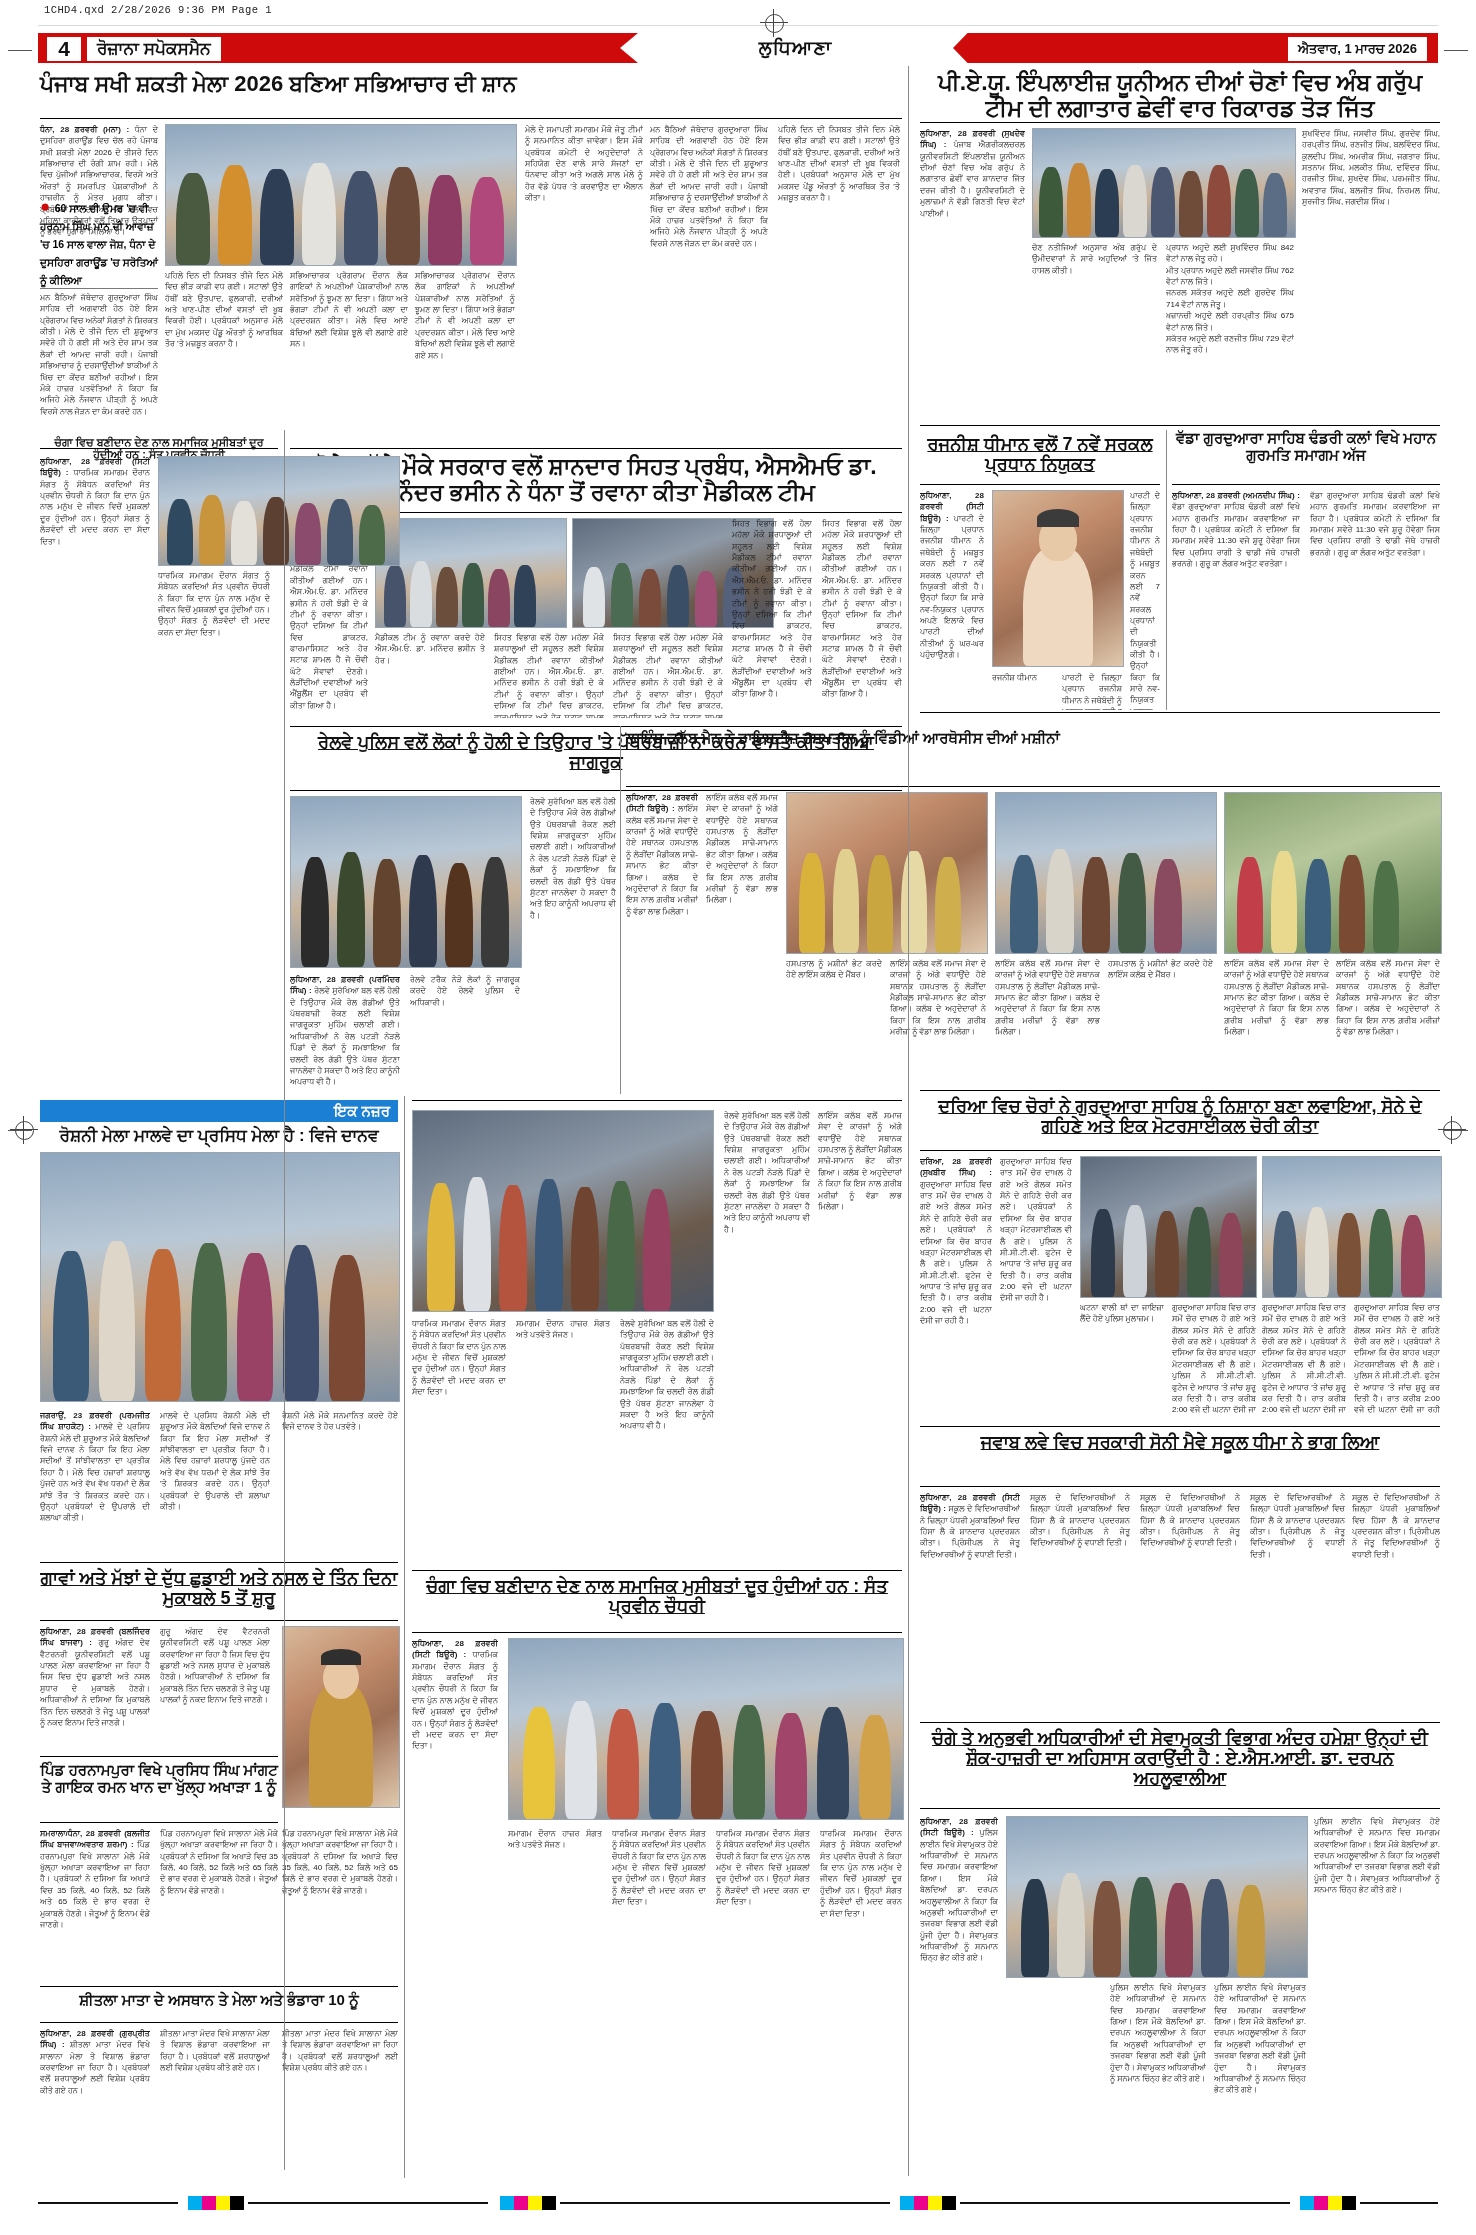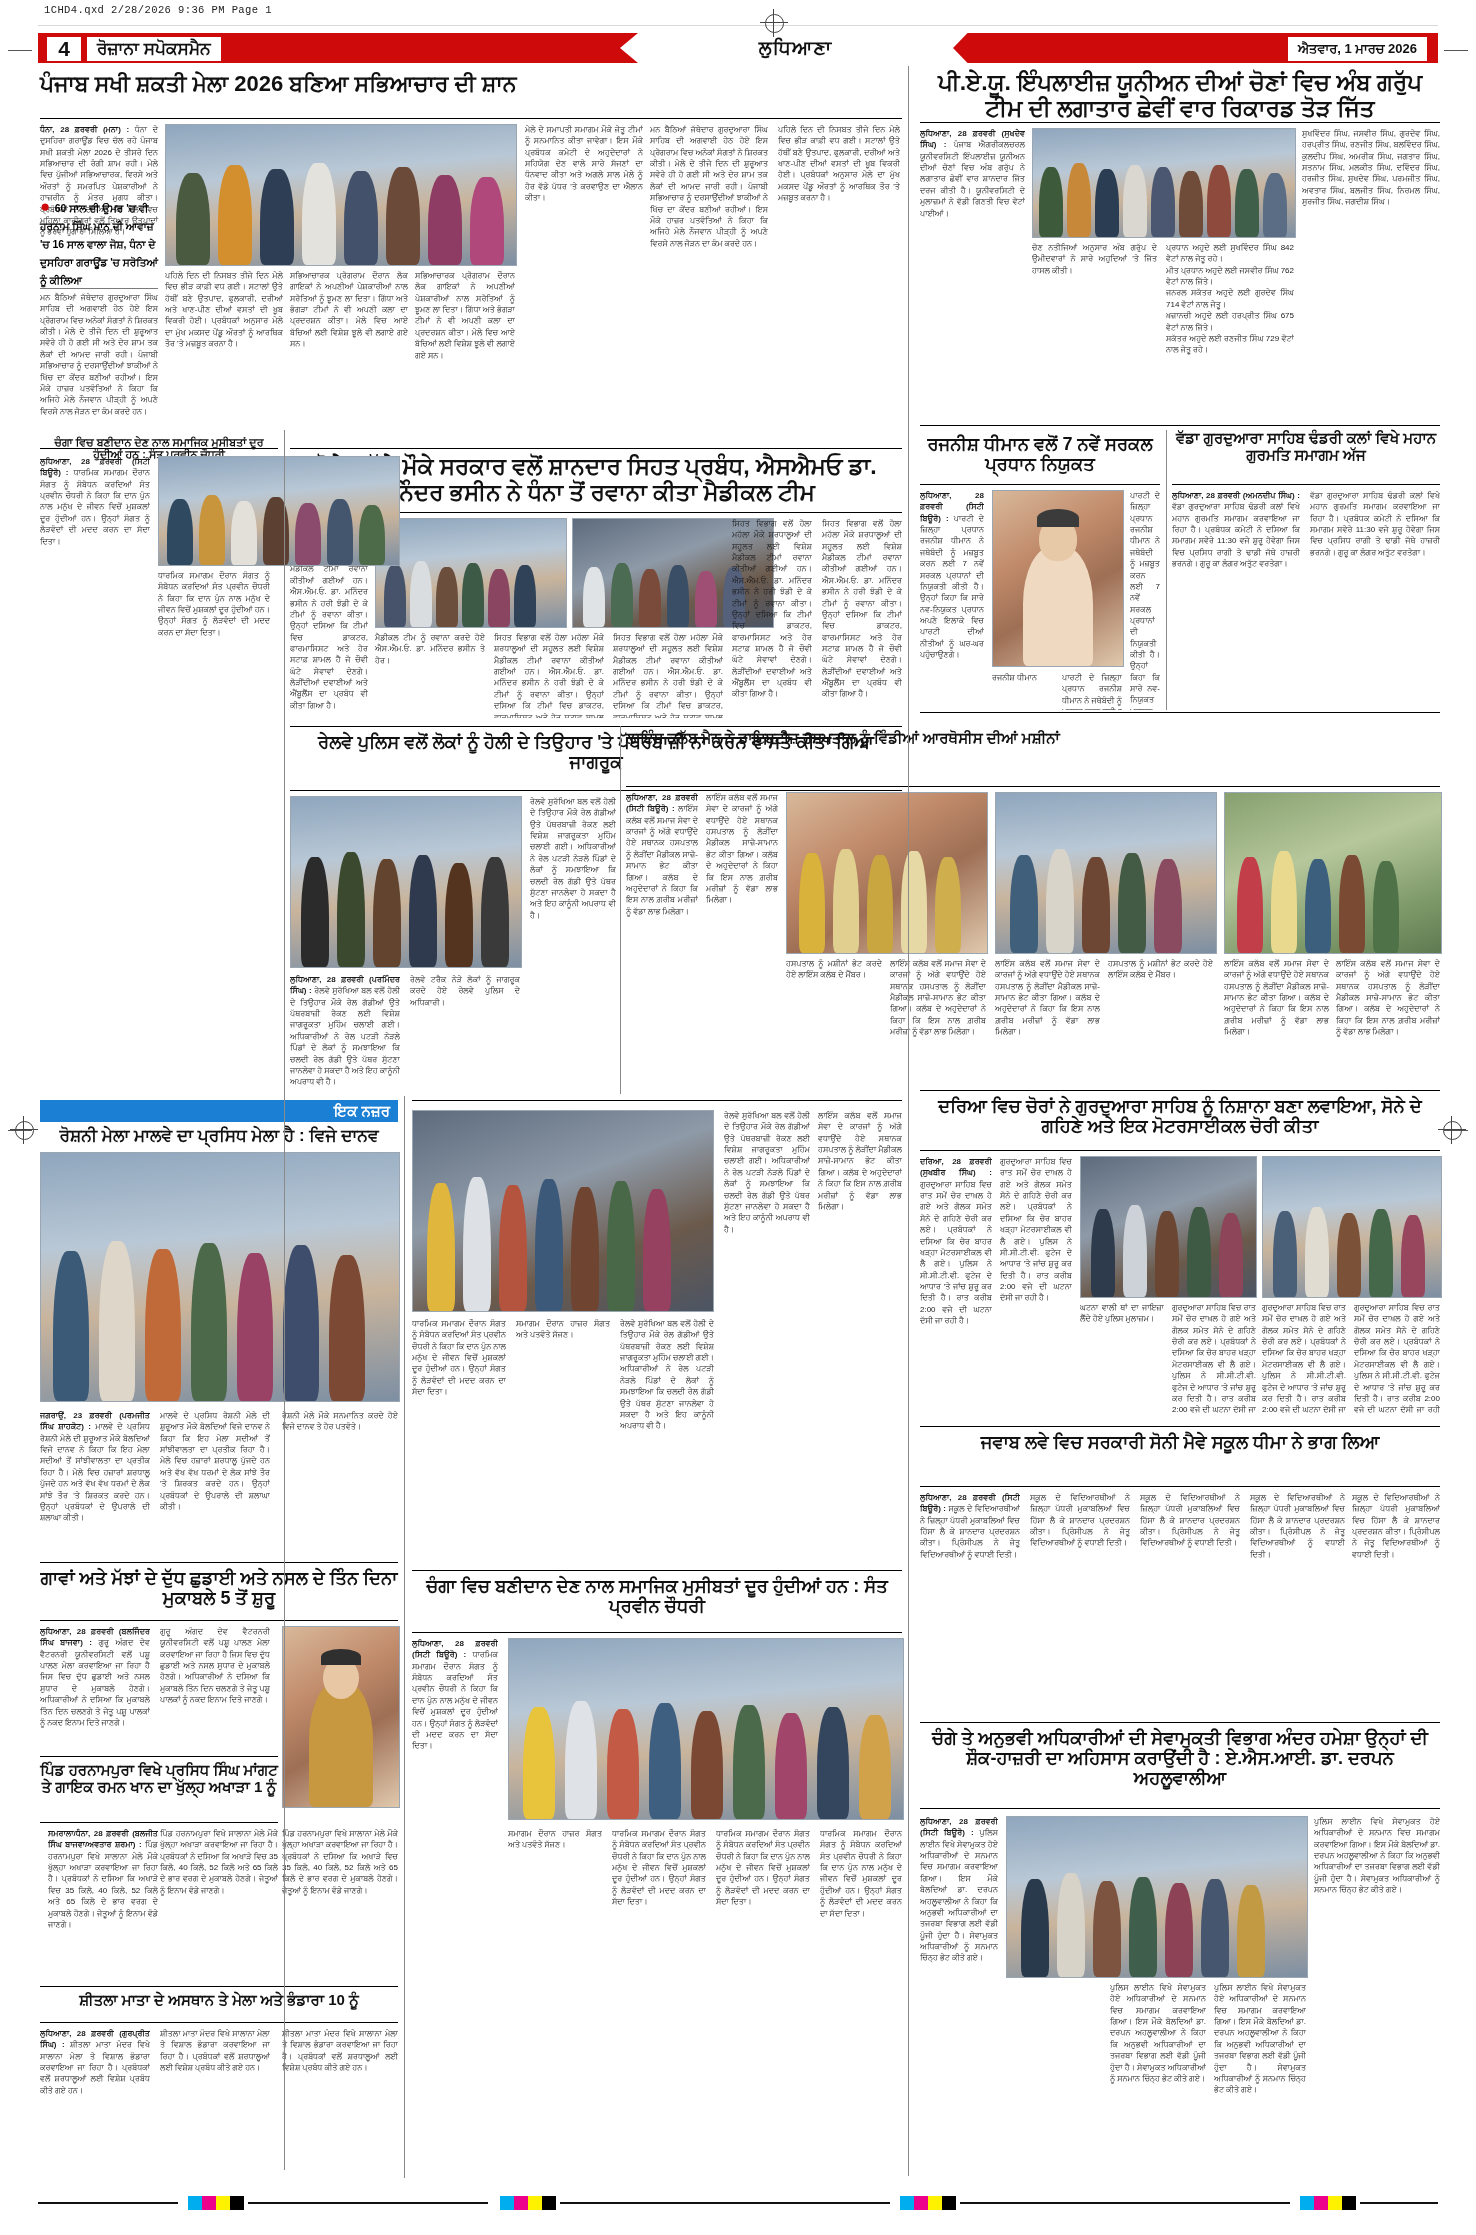--- a/index.html
+++ b/index.html
@@ -44,21 +44,21 @@
   }
   .mh-date{
     position:absolute;right:10px;top:3px;height:24px;background:#fff;
     border:1.5px solid #cf0a0a;padding:0 10px;font-size:13px;line-height:23px;
     font-weight:bold;color:#111;white-space:nowrap;
   }
   
   .hl{font-weight:bold;color:#111;line-height:1.12;}
   .hl-xl{font-size:22px;}
   .hl-lg{font-size:23px;}
-  .hl-md{font-size:18px;}
+  .hl-md{font-size:18px;text-decoration:underline;}
   .hl-sm{font-size:15px;}
   .body{
     font-size:8.0px;line-height:1.42;text-align:justify;color:#1a1a1a;
     column-gap:7px;hyphens:auto;word-spacing:-0.2px;
   }
   .dateline{font-weight:bold;}
   .ph{
     background:linear-gradient(150deg,#c9d7e6 0%,#b4c7d8 25%,#d8c3b0 50%,#9fb4c9 75%,#c3cedd 100%);
     border:1px solid #9aa7b3;position:relative;overflow:hidden;
   }
@@ -331,21 +331,21 @@
 
   <div class="ab ph warm" style="left:282px;top:1626px;width:116px;height:180px;">
     <div class="fig" style="left:26px;width:64px;height:124px;background:#c7983f;border-radius:40% 40% 8% 8%/46% 46% 6% 6%;"></div>
     <div style="position:absolute;left:40px;top:30px;width:36px;height:42px;background:#e8c8a4;border-radius:50%;"></div>
     <div style="position:absolute;left:38px;top:22px;width:40px;height:16px;background:#2f2f2f;border-radius:50% 50% 0 0;"></div>
   </div>
 
   <div class="ab rule" style="left:40px;top:1756px;width:238px;"></div>
   <div class="ab hl hl-sm" style="left:40px;top:1762px;width:238px;text-align:center;">ਪਿੰਡ ਹਰਨਾਮਪੁਰਾ ਵਿਖੇ ਪ੍ਰਸਿਧ ਸਿੰਘ ਮਾਂਗਟ ਤੇ ਗਾਇਕ ਰਮਨ ਖਾਨ ਦਾ ਖੁੱਲ੍ਹ ਅਖਾੜਾ 1 ਨੂੰ</div>
   <div class="ab rule" style="left:40px;top:1822px;width:238px;"></div>
-  <div class="ab body" style="left:48px;top:1828px;width:110px;height:148px;overflow:hidden;">
+  <div class="ab body" style="left:40px;top:1828px;width:110px;height:148px;overflow:hidden;">
     <span class="dateline">ਸਮਰਾਲਾ/ਧੰਨਾ, 28 ਫ਼ਰਵਰੀ (ਬਲਜੀਤ ਸਿੰਘ ਬਾਜਵਾ/ਅਵਤਾਰ ਸ਼ਰਮਾ) :</span>
     <span>ਪਿੰਡ ਹਰਨਾਮਪੁਰਾ ਵਿਖੇ ਸਾਲਾਨਾ ਮੇਲੇ ਮੌਕੇ ਖੁੱਲ੍ਹਾ ਅਖਾੜਾ ਕਰਵਾਇਆ ਜਾ ਰਿਹਾ ਹੈ। ਪ੍ਰਬੰਧਕਾਂ ਨੇ ਦਸਿਆ ਕਿ ਅਖਾੜੇ ਵਿਚ 35 ਕਿਲੋ, 40 ਕਿਲੋ, 52 ਕਿਲੋ ਅਤੇ 65 ਕਿਲੋ ਦੇ ਭਾਰ ਵਰਗ ਦੇ ਮੁਕਾਬਲੇ ਹੋਣਗੇ। ਜੇਤੂਆਂ ਨੂੰ ਇਨਾਮ ਵੰਡੇ ਜਾਣਗੇ।</span>
   </div>
   <div class="ab body" style="left:160px;top:1828px;width:118px;height:148px;overflow:hidden;">ਪਿੰਡ ਹਰਨਾਮਪੁਰਾ ਵਿਖੇ ਸਾਲਾਨਾ ਮੇਲੇ ਮੌਕੇ ਖੁੱਲ੍ਹਾ ਅਖਾੜਾ ਕਰਵਾਇਆ ਜਾ ਰਿਹਾ ਹੈ। ਪ੍ਰਬੰਧਕਾਂ ਨੇ ਦਸਿਆ ਕਿ ਅਖਾੜੇ ਵਿਚ 35 ਕਿਲੋ, 40 ਕਿਲੋ, 52 ਕਿਲੋ ਅਤੇ 65 ਕਿਲੋ ਦੇ ਭਾਰ ਵਰਗ ਦੇ ਮੁਕਾਬਲੇ ਹੋਣਗੇ। ਜੇਤੂਆਂ ਨੂੰ ਇਨਾਮ ਵੰਡੇ ਜਾਣਗੇ।</div>
 
   <div class="ab rule" style="left:40px;top:1986px;width:358px;"></div>
   <div class="ab hl hl-sm" style="left:40px;top:1992px;width:358px;text-align:center;">ਸ਼ੀਤਲਾ ਮਾਤਾ ਦੇ ਅਸਥਾਨ ਤੇ ਮੇਲਾ ਅਤੇ ਭੰਡਾਰਾ 10 ਨੂੰ</div>
   <div class="ab rule" style="left:40px;top:2022px;width:358px;"></div>
   <div class="ab body" style="left:40px;top:2028px;width:110px;height:150px;overflow:hidden;">
     <span class="dateline">ਲੁਧਿਆਣਾ, 28 ਫ਼ਰਵਰੀ (ਗੁਰਪ੍ਰੀਤ ਸਿੰਘ) :</span>

